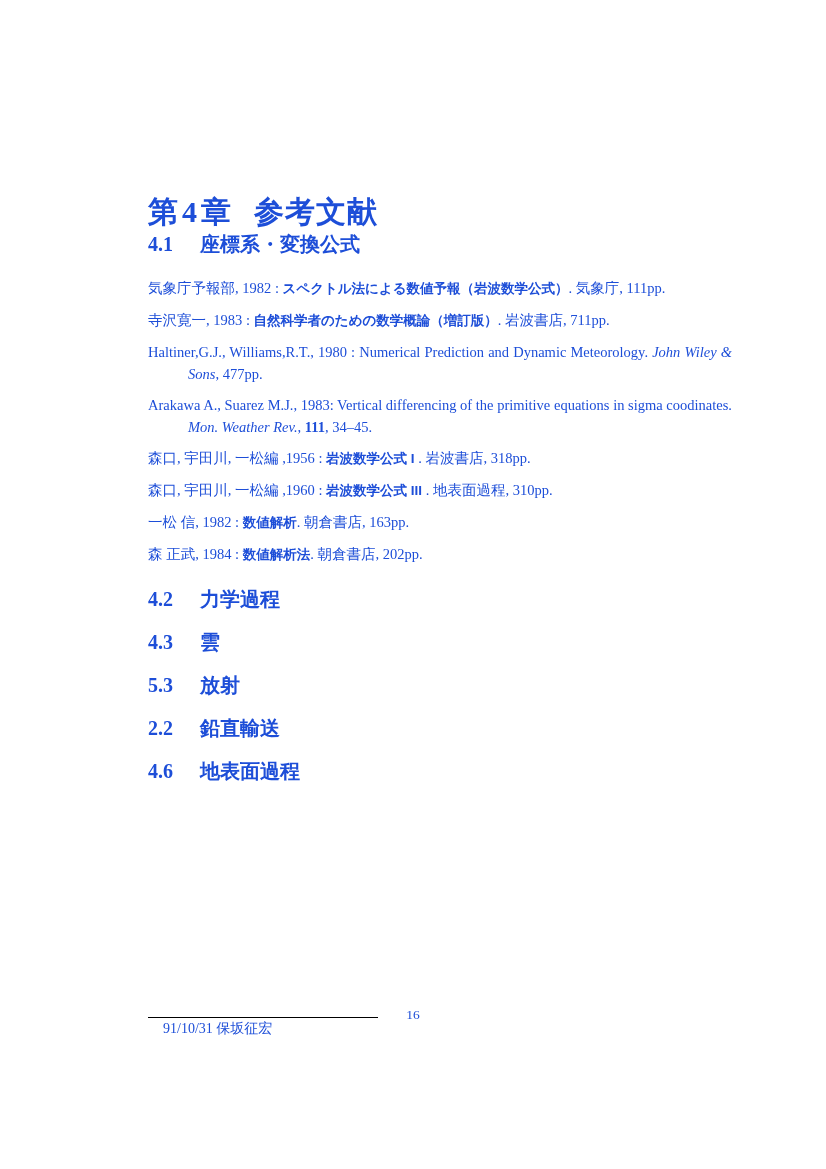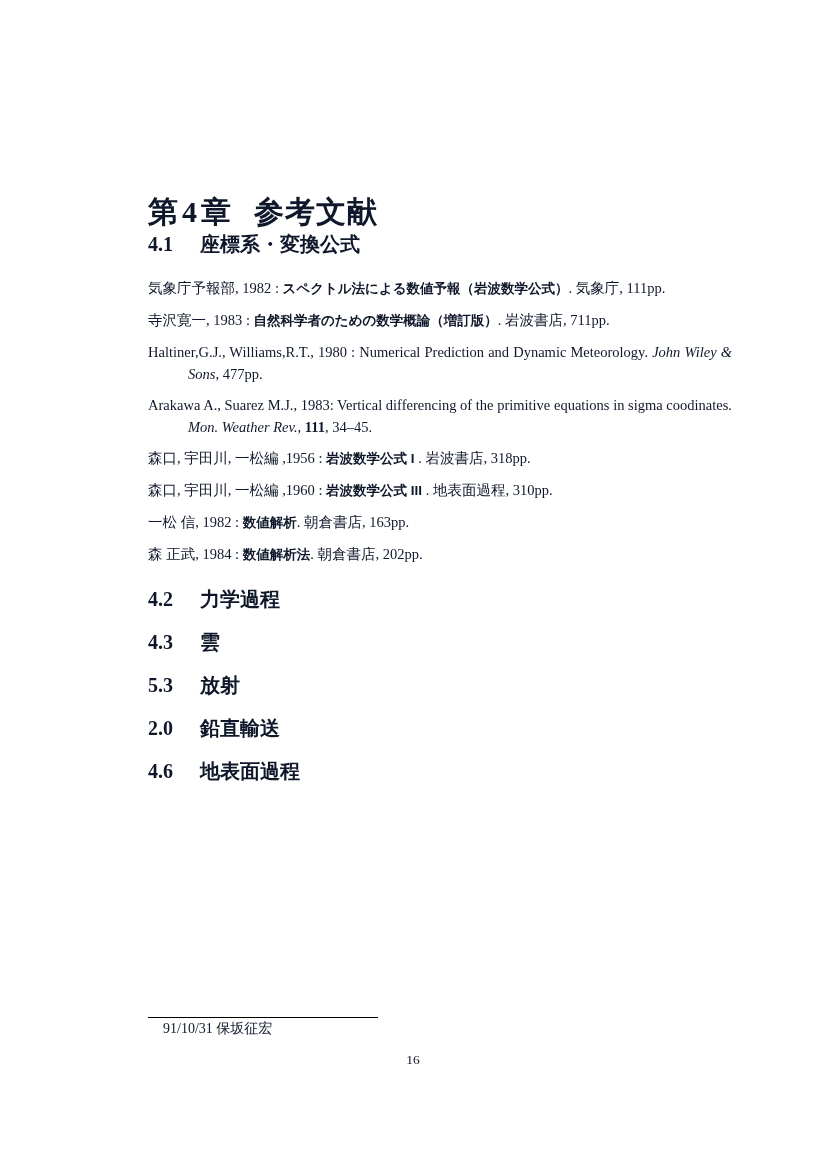--- a/index.html
+++ b/index.html
@@ -4,21 +4,21 @@
 <style>
   html, body { margin: 0; padding: 0; background: #e8e8e8; }
   * { box-sizing: border-box; }
 
   .page {
     position: relative;
     width: 826px;
     height: 1169px;
     margin: 0 auto;
     background: #ffffff;
-    color: #0f172a;
+    color: #1d4ed8;
     font-family: "Liberation Serif", "DejaVu Serif", serif;
     overflow: hidden;
   }
 
   .content {
     position: absolute;
     left: 148px;
     top: 193px;
     width: 584px;
   }
@@ -97,21 +97,21 @@
     position: absolute;
     left: 163px;
     top: 1021px;
     font-size: 14px;
     line-height: 16px;
   }
   .page-number {
     position: absolute;
     left: 0;
     right: 0;
-    top: 1052px;
+    top: 1007px;
     text-align: center;
     font-size: 13.5px;
   }
 </style>
 </head>
 <body>
 
 <div class="page">
   <div class="content">
 
@@ -140,21 +140,21 @@
 
     <h2 class="section follow">
       <span class="sec-num">4.3</span><span class="sec-gap"></span><span class="sec-title">雲</span>
     </h2>
 
     <h2 class="section follow">
       <span class="sec-num">5.3</span><span class="sec-gap"></span><span class="sec-title">放射</span>
     </h2>
 
     <h2 class="section follow">
-      <span class="sec-num">2.0</span><span class="sec-gap"></span><span class="sec-title">鉛直輸送</span>
+      <span class="sec-num">2.2</span><span class="sec-gap"></span><span class="sec-title">鉛直輸送</span>
     </h2>
 
     <h2 class="section follow">
       <span class="sec-num">4.6</span><span class="sec-gap"></span><span class="sec-title">地表面過程</span>
     </h2>
 
   </div>
 
   <div class="footer-rule"></div>
   <div class="footer-note">91/10/31 保坂征宏</div>

